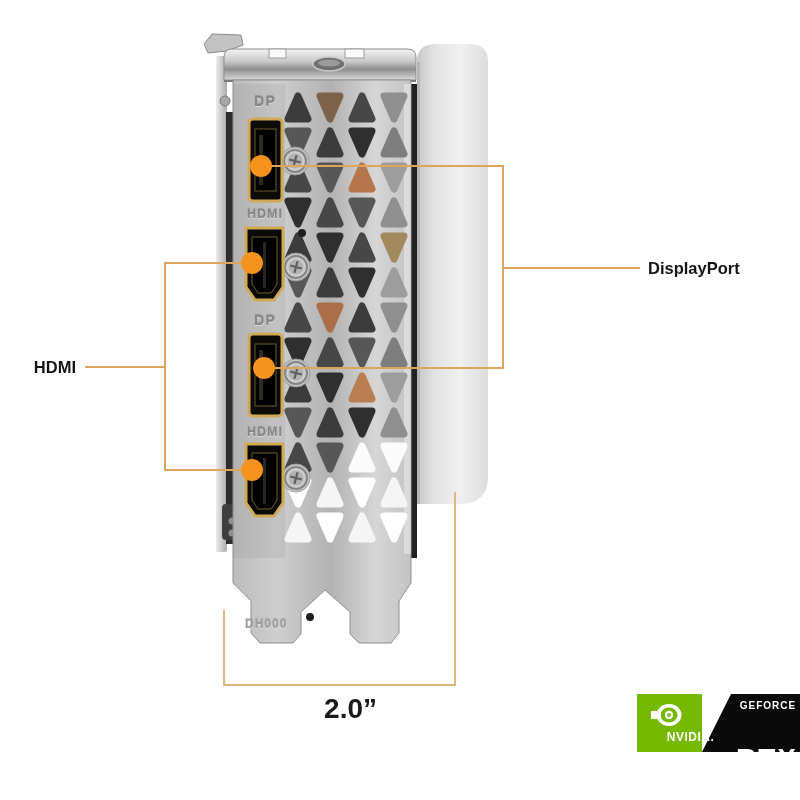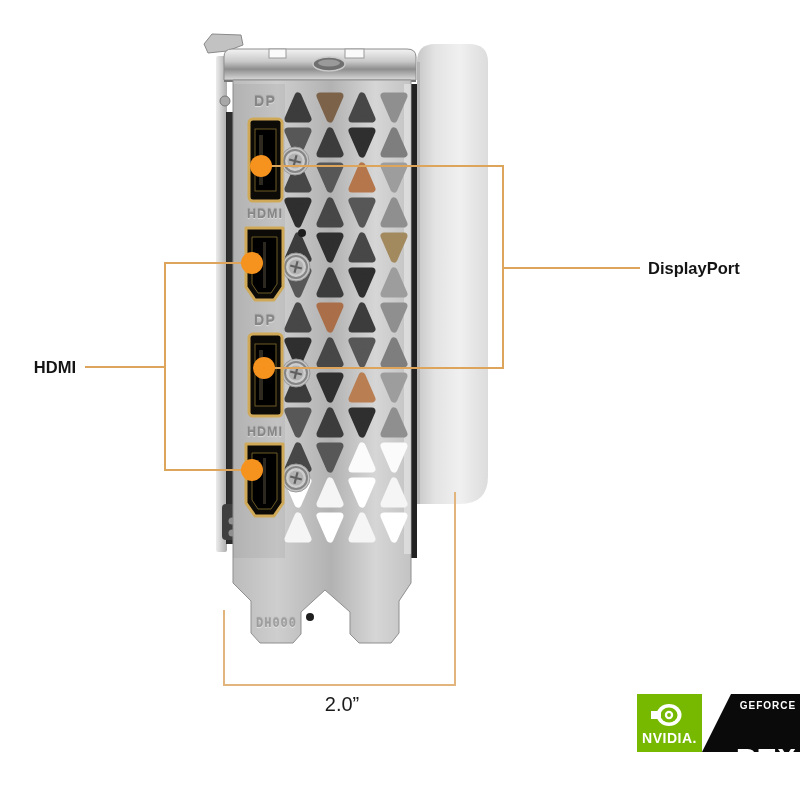--- a/index.html
+++ b/index.html
@@ -4,23 +4,23 @@
 <style>
   html,body{margin:0;padding:0;background:#fff;}
   body{width:800px;height:800px;font-family:"Liberation Sans",sans-serif;}
   .stage{position:relative;width:800px;height:763px;background:#fff;overflow:hidden;margin-left:28px;}
   svg.art{position:absolute;left:0;top:0;}
   .etch{position:absolute;font-weight:bold;color:#868686;letter-spacing:1.5px;font-size:14px;
         text-shadow:0 1px 1px rgba(255,255,255,.5), 0 -1px 1px rgba(70,70,70,.3);}
   .etch.small{font-size:12.5px;letter-spacing:1px;}
   .etch.mark{font-size:12px;color:#9d9d9d;letter-spacing:1px;}
   .callout-label{position:absolute;font-weight:bold;font-size:16.5px;color:#141414;}
-  .dim-label{position:absolute;font-weight:normal;font-size:20px;color:#1a1a1a;text-align:center;}
+  .dim-label{position:absolute;font-weight:bold;font-size:28px;color:#1a1a1a;text-align:right;}
   .badge-text{position:absolute;color:#fff;font-weight:bold;text-align:center;line-height:1.1;}
-  .bt-nvidia{left:609px;top:731px;width:65px;font-size:14px;letter-spacing:.5px;}
+  .bt-nvidia{left:609px;top:731px;width:65px;font-size:12px;letter-spacing:.5px;padding-left:21px;}
   .bt-geforce{left:700px;top:700px;width:80px;font-size:10px;letter-spacing:1px;}
   .bt-rtx{left:698px;top:744px;width:82px;font-size:28px;font-weight:800;letter-spacing:2px;}
   .bt-tm{left:770px;top:713px;width:12px;font-size:6px;}
 </style>
 </head>
 <body>
 
 <div class="stage">
 
   <svg class="art" width="800" height="800" viewBox="0 0 800 800">
@@ -204,21 +204,21 @@
         <circle cx="641" cy="715" r="4.2" fill="#ffffff"></circle>
         <circle cx="641" cy="715" r="1.9" fill="#76B900"></circle>
       </g>
     </g>
   </svg>
 
   <div class="etch" style="left:226px;top:93px;">DP</div>
   <div class="etch small" style="left:219px;top:207px;">HDMI</div>
   <div class="etch" style="left:226px;top:312px;">DP</div>
   <div class="etch small" style="left:219px;top:425px;">HDMI</div>
-  <div class="etch mark" style="left:228px;top:617px;font-family:Liberation Mono, monospace;">DH000</div>
+  <div class="etch mark" style="left:217px;top:617px;">DH000</div>
 
   <div class="callout-label" style="left:0px;top:358px;width:48px;text-align:right;">HDMI</div>
   <div class="callout-label" style="left:620px;top:259px;text-align:center;">DisplayPort</div>
 
   <div class="dim-label" style="left:279px;top:693px;width:70px;">2.0”</div>
 
   <div class="badge-text bt-nvidia">NVIDIA.</div>
   <div class="badge-text bt-geforce">GEFORCE</div>
   <div class="badge-text bt-rtx">RTX</div>
   <div class="badge-text bt-tm">™</div>

